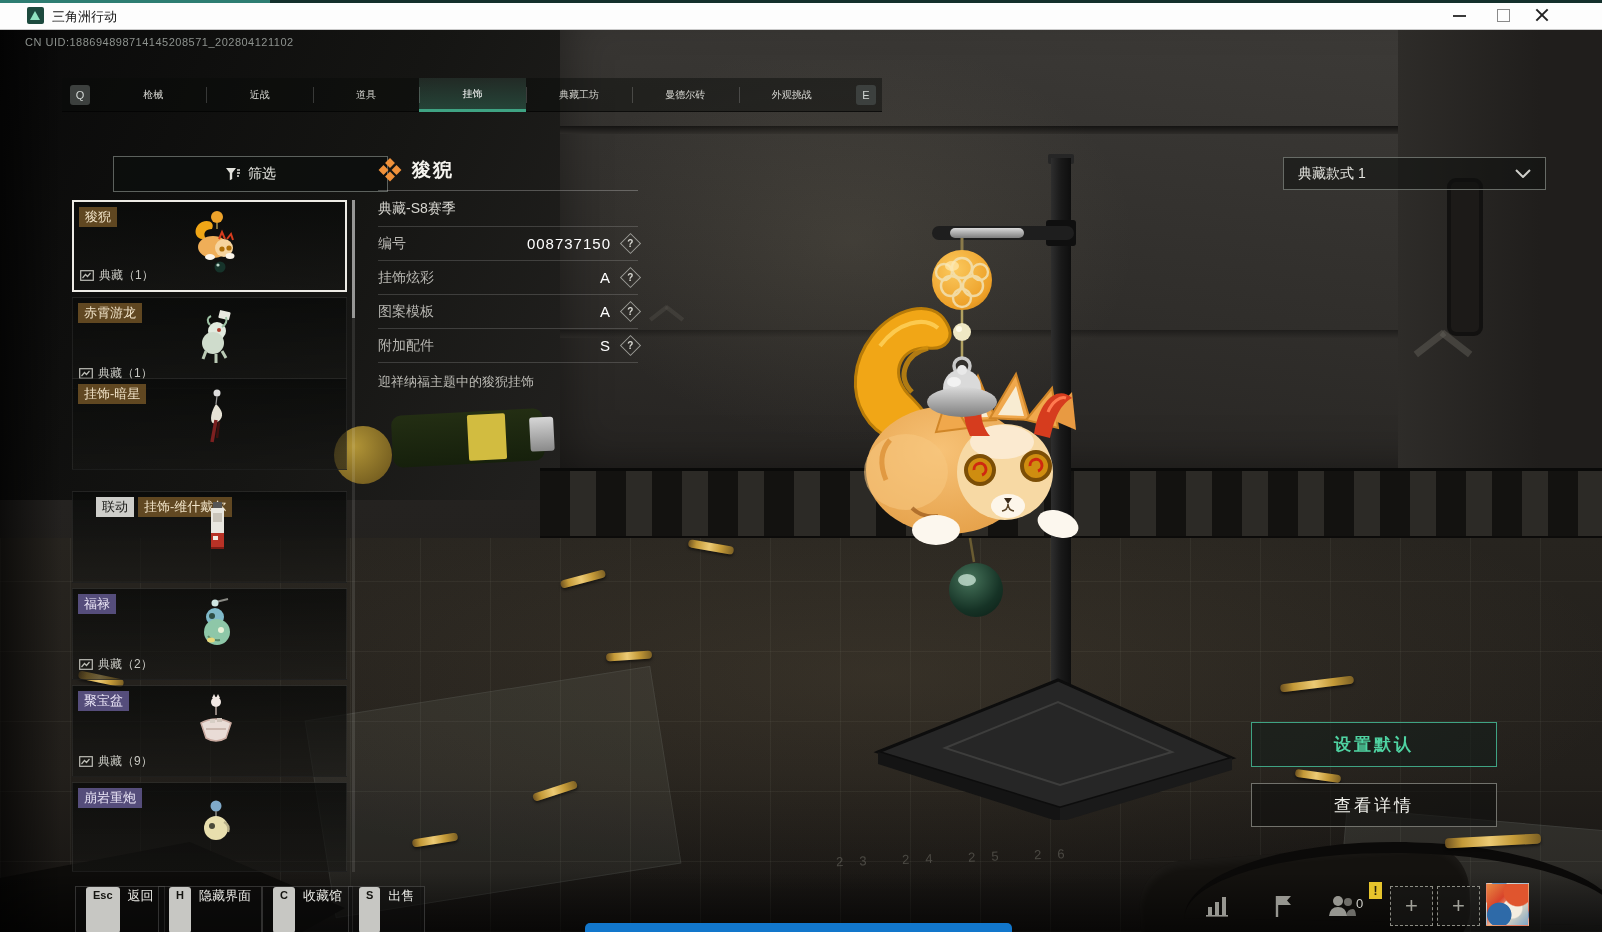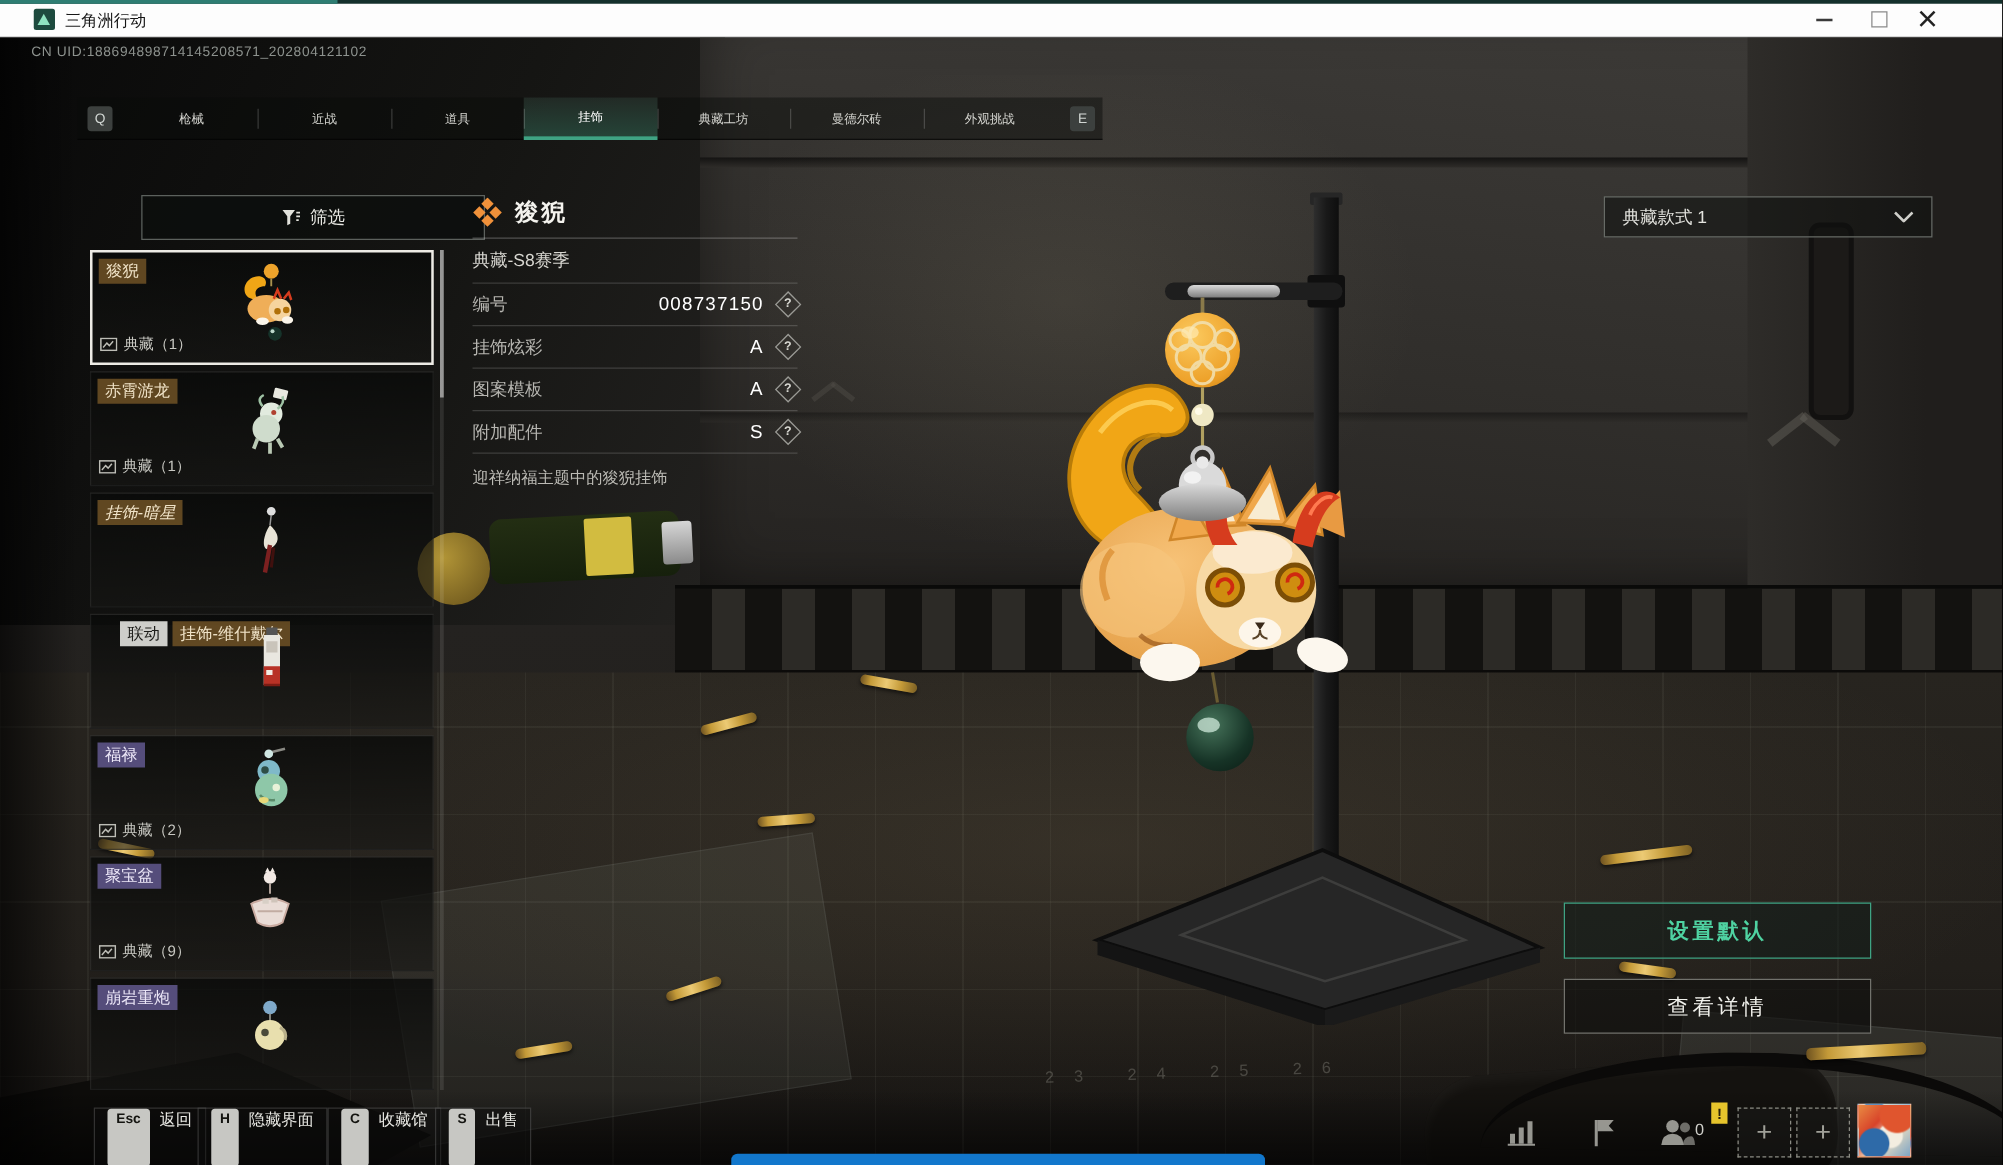--- a/index.html
+++ b/index.html
@@ -341,21 +341,21 @@
       </svg>
       <div class="badge">
           <svg width="14" height="11" viewBox="0 0 14 11">
             <rect x="0.7" y="0.7" width="12.6" height="9.6" fill="none" stroke="#bdbdb6" stroke-width="1.2"></rect>
             <path d="M2.5,8 L5.5,4.5 L7.5,6.5 L10.5,3" stroke="#bdbdb6" stroke-width="1.2" fill="none"></path>
           </svg>
           <span>典藏（1）</span>
         </div>
     </div>
 
-    <div class="item" style="top:364px;font-style:italic;">
+    <div class="item" style="top:348px;">
       <div class="tagrow">
           <span class="tag bronze">挂饰-暗星</span>
         </div>
       <svg class="thumb" width="60" height="72" viewBox="0 0 60 72">
         <circle cx="31" cy="7" r="3.5" fill="#ddd"></circle>
           <line x1="31" y1="10" x2="30" y2="18" stroke="#999" stroke-width="1.2"></line>
         <path d="M30,18 C22,30 24,44 34,34 C39,28 34,22 30,18 Z" fill="#e7e3d6"></path>
         <path d="M30,34 L26,56" stroke="#7c2020" stroke-width="3.5"></path>
           <path d="M33,36 L31,52" stroke="#40100e" stroke-width="2.5"></path>
       </svg>

